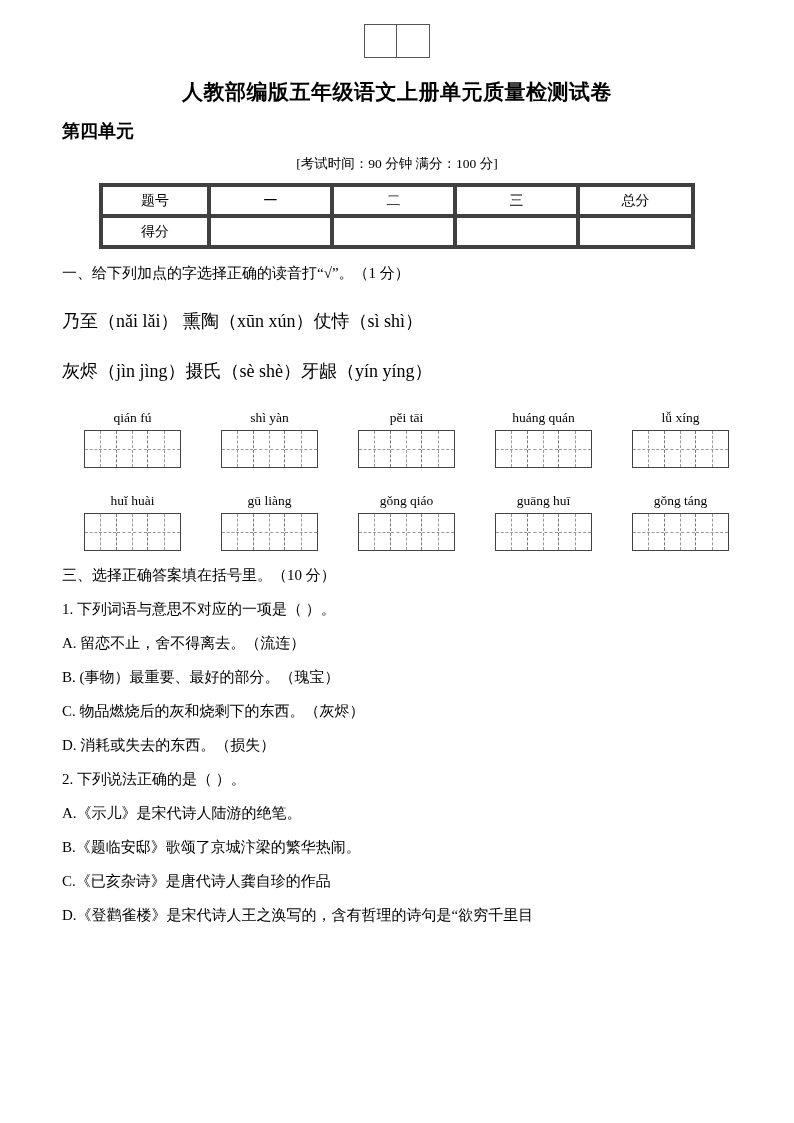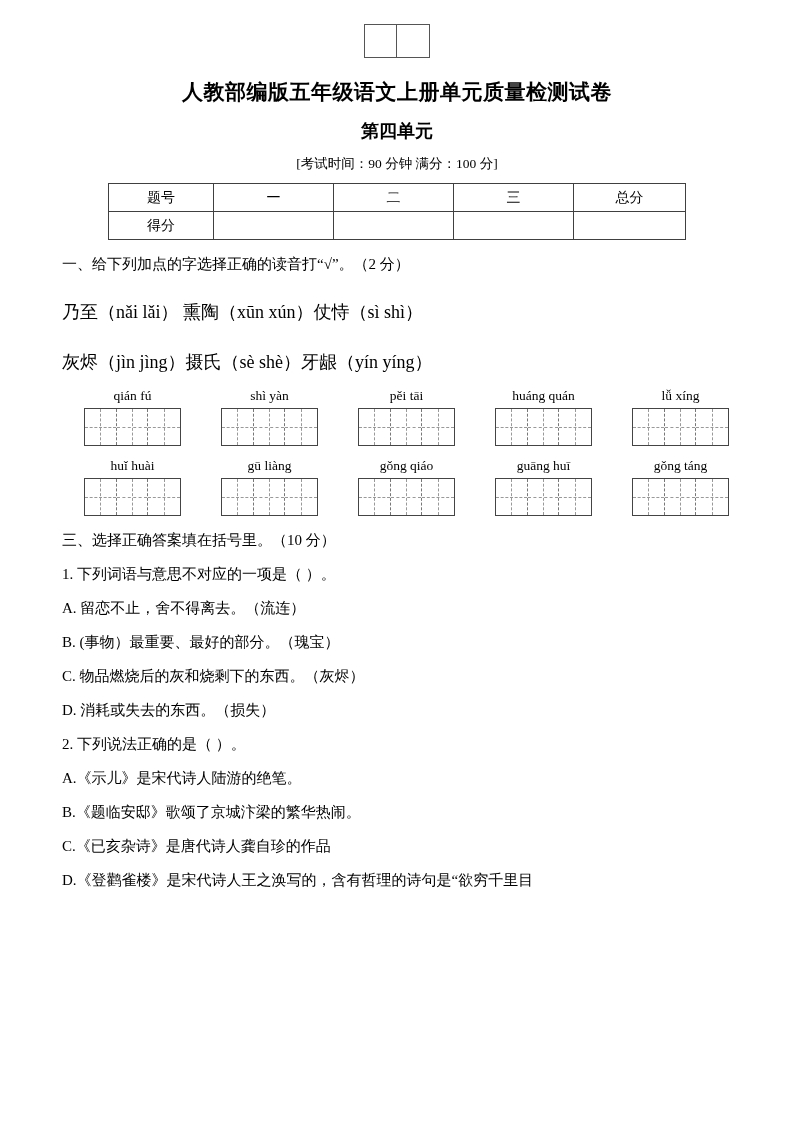--- a/index.html
+++ b/index.html
@@ -42,42 +42,41 @@
   
   .doc-title {
     text-align: center;
     font-family: "Liberation Sans", "DejaVu Sans", sans-serif;
     font-weight: bold;
     font-size: 21px;
     letter-spacing: 0.5px;
     margin-top: 20px;
   }
   .doc-subtitle {
-    text-align: center;
     font-family: "Liberation Sans", "DejaVu Sans", sans-serif;
     font-weight: bold;
     font-size: 18px;
     margin-top: 13px;
   }
   .exam-info {
     text-align: center;
     font-size: 13.5px;
     margin-top: 12px;
     font-family: "Liberation Serif", serif;
   }
 
   
   table.score-table {
     border-collapse: collapse;
     margin: 10px auto 0 auto;
     width: 562px;
     table-layout: fixed;
   }
   table.score-table td {
-    border: 1px solid #404040;
+    border: 4px solid #404040;
     height: 25px;
     text-align: center;
     font-size: 14px;
     font-family: "Liberation Serif", serif;
   }
   table.score-table td.c0 { width: 102px; }
   table.score-table td.c1,
   table.score-table td.c2,
   table.score-table td.c3 { width: 117px; }
   table.score-table td.c4 { width: 109px; }
@@ -111,20 +110,21 @@
     gap: 40px;
     padding-left: 22px;
   }
   .pinyin-item { width: 97px; }
   .pinyin-label {
     font-size: 13.5px;
     font-family: "Liberation Serif", serif;
     text-align: center;
     margin-bottom: 4px;
     white-space: nowrap;
+    margin-top: 13px;
   }
   .tian {
     display: flex;
     border: 1px solid #444;
     width: 97px;
     box-sizing: border-box;
   }
   .tian .tcell {
     width: 32px;
     height: 36px;
@@ -185,21 +185,21 @@
       <td class="c0">得分</td>
       <td class="c1"></td>
       <td class="c2"></td>
       <td class="c3"></td>
       <td class="c4"></td>
     </tr>
   </tbody>
     </table>
 
 
-  <div class="q-head">一、给下列加点的字选择正确的读音打“√”。（2 分）</div>
+  <div class="q-head">一、给下列加点的字选择正确的读音打“√”。（1 分）</div>
   <div class="line">乃至（nǎi   lǎi）  熏陶（xūn   xún）仗恃（sì   shì）</div>
   <div class="line">灰烬（jìn   jìng）摄氏（sè   shè）牙龈（yín   yíng）</div>
 
 
   <div class="pinyin-block">
     <div class="pinyin-row">
       <div class="pinyin-item">
         <div class="pinyin-label">qián fú</div>
         <div class="tian">
           <div class="tcell"></div>

